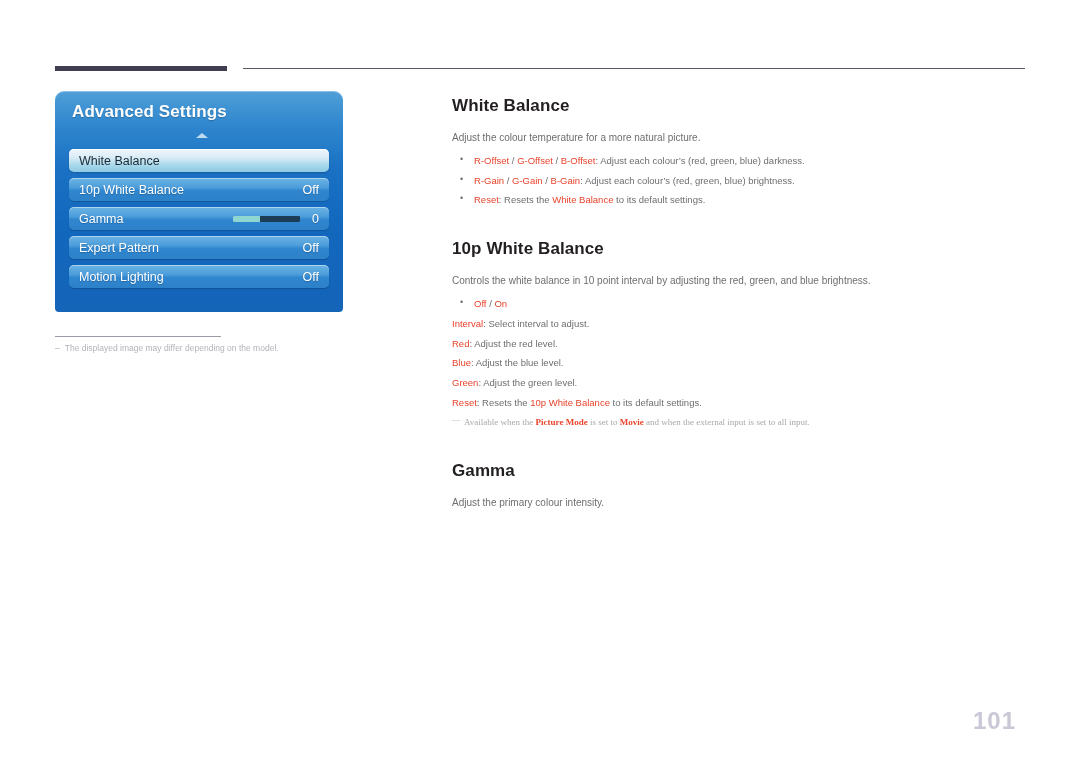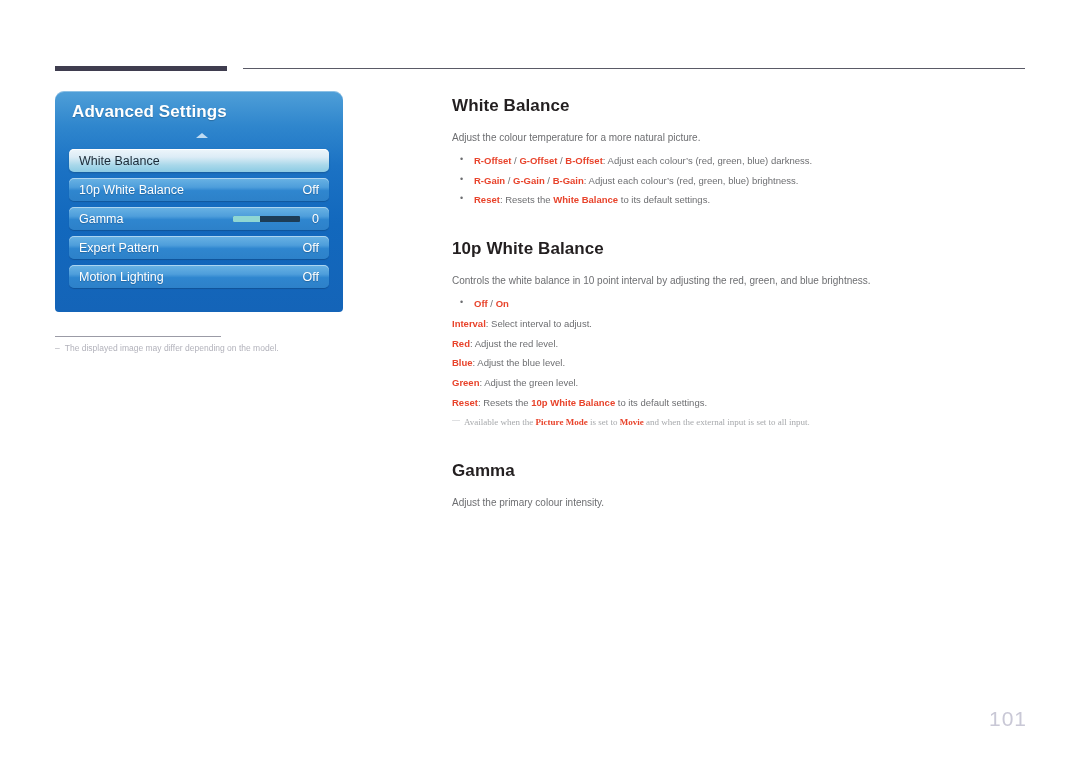--- a/index.html
+++ b/index.html
@@ -187,21 +187,21 @@
   ul.bullets li::before {
     content: "\2022";
     position: absolute;
     left: 8px;
     top: -1px;
     color: #6d6e71;
     font-size: 9px;
   }
   .acc {
     color: #e8432b;
-    font-weight: bold;
+    font-weight: normal;
   }
   .sep { color: #6d6e71; font-weight: normal; }
   p.defline {
     margin: 0 0 5px 0;
     font-size: 9.5px;
     color: #6d6e71;
     line-height: 1.55;
   }
   .note {
     position: relative;
@@ -220,25 +220,26 @@
     color: #b9bbbe;
     font-size: 8px;
   }
   .note .acc { color: #e8432b; font-weight: bold; }
   .gap-2 { height: 26px; }
   .gap-3 { height: 28px; }
 
   
   .page-number {
     position: absolute;
-    right: 53px;
+    right: 64px;
     top: 707px;
-    font-size: 21px;
+    font-size: 24px;
     color: #c9c8d6;
     letter-spacing: 1px;
+    font-weight: bold;
   }
 </style>
 </head>
 <body>
 
 <div class="rule-thick"></div>
 <div class="rule-thin"></div>
 
 <div class="osd-panel">
   <div class="osd-title">Advanced Settings</div>

